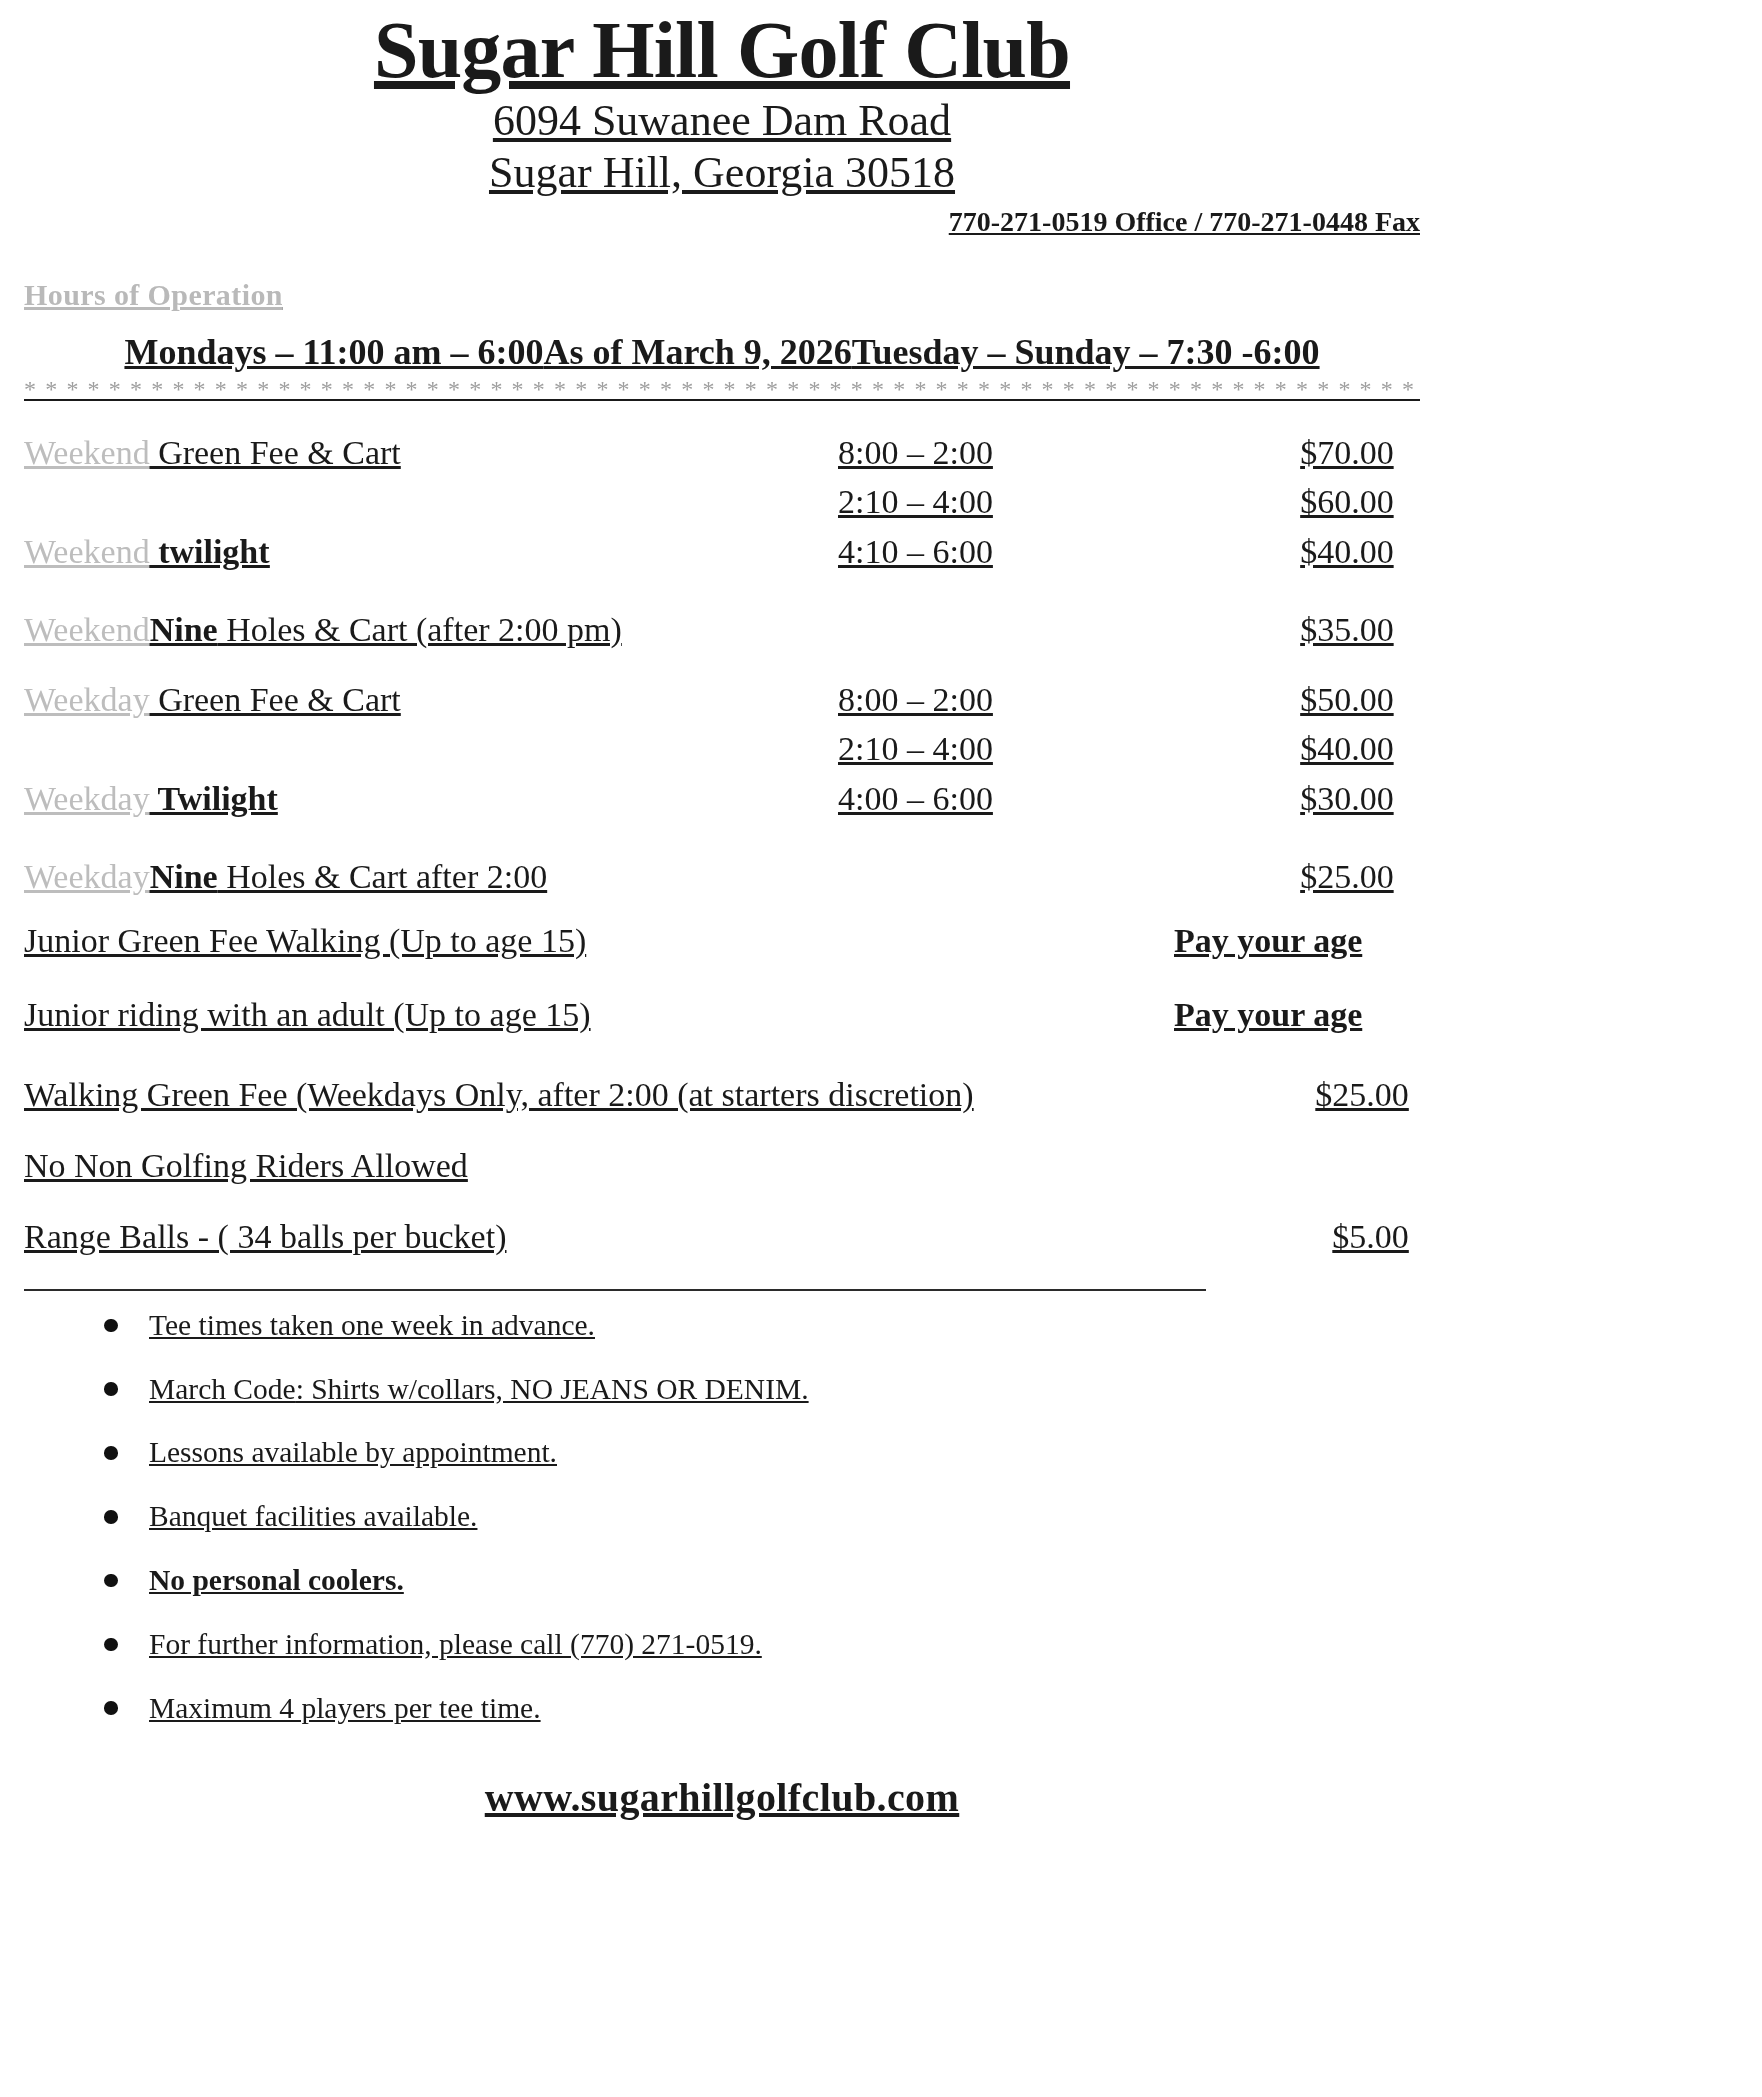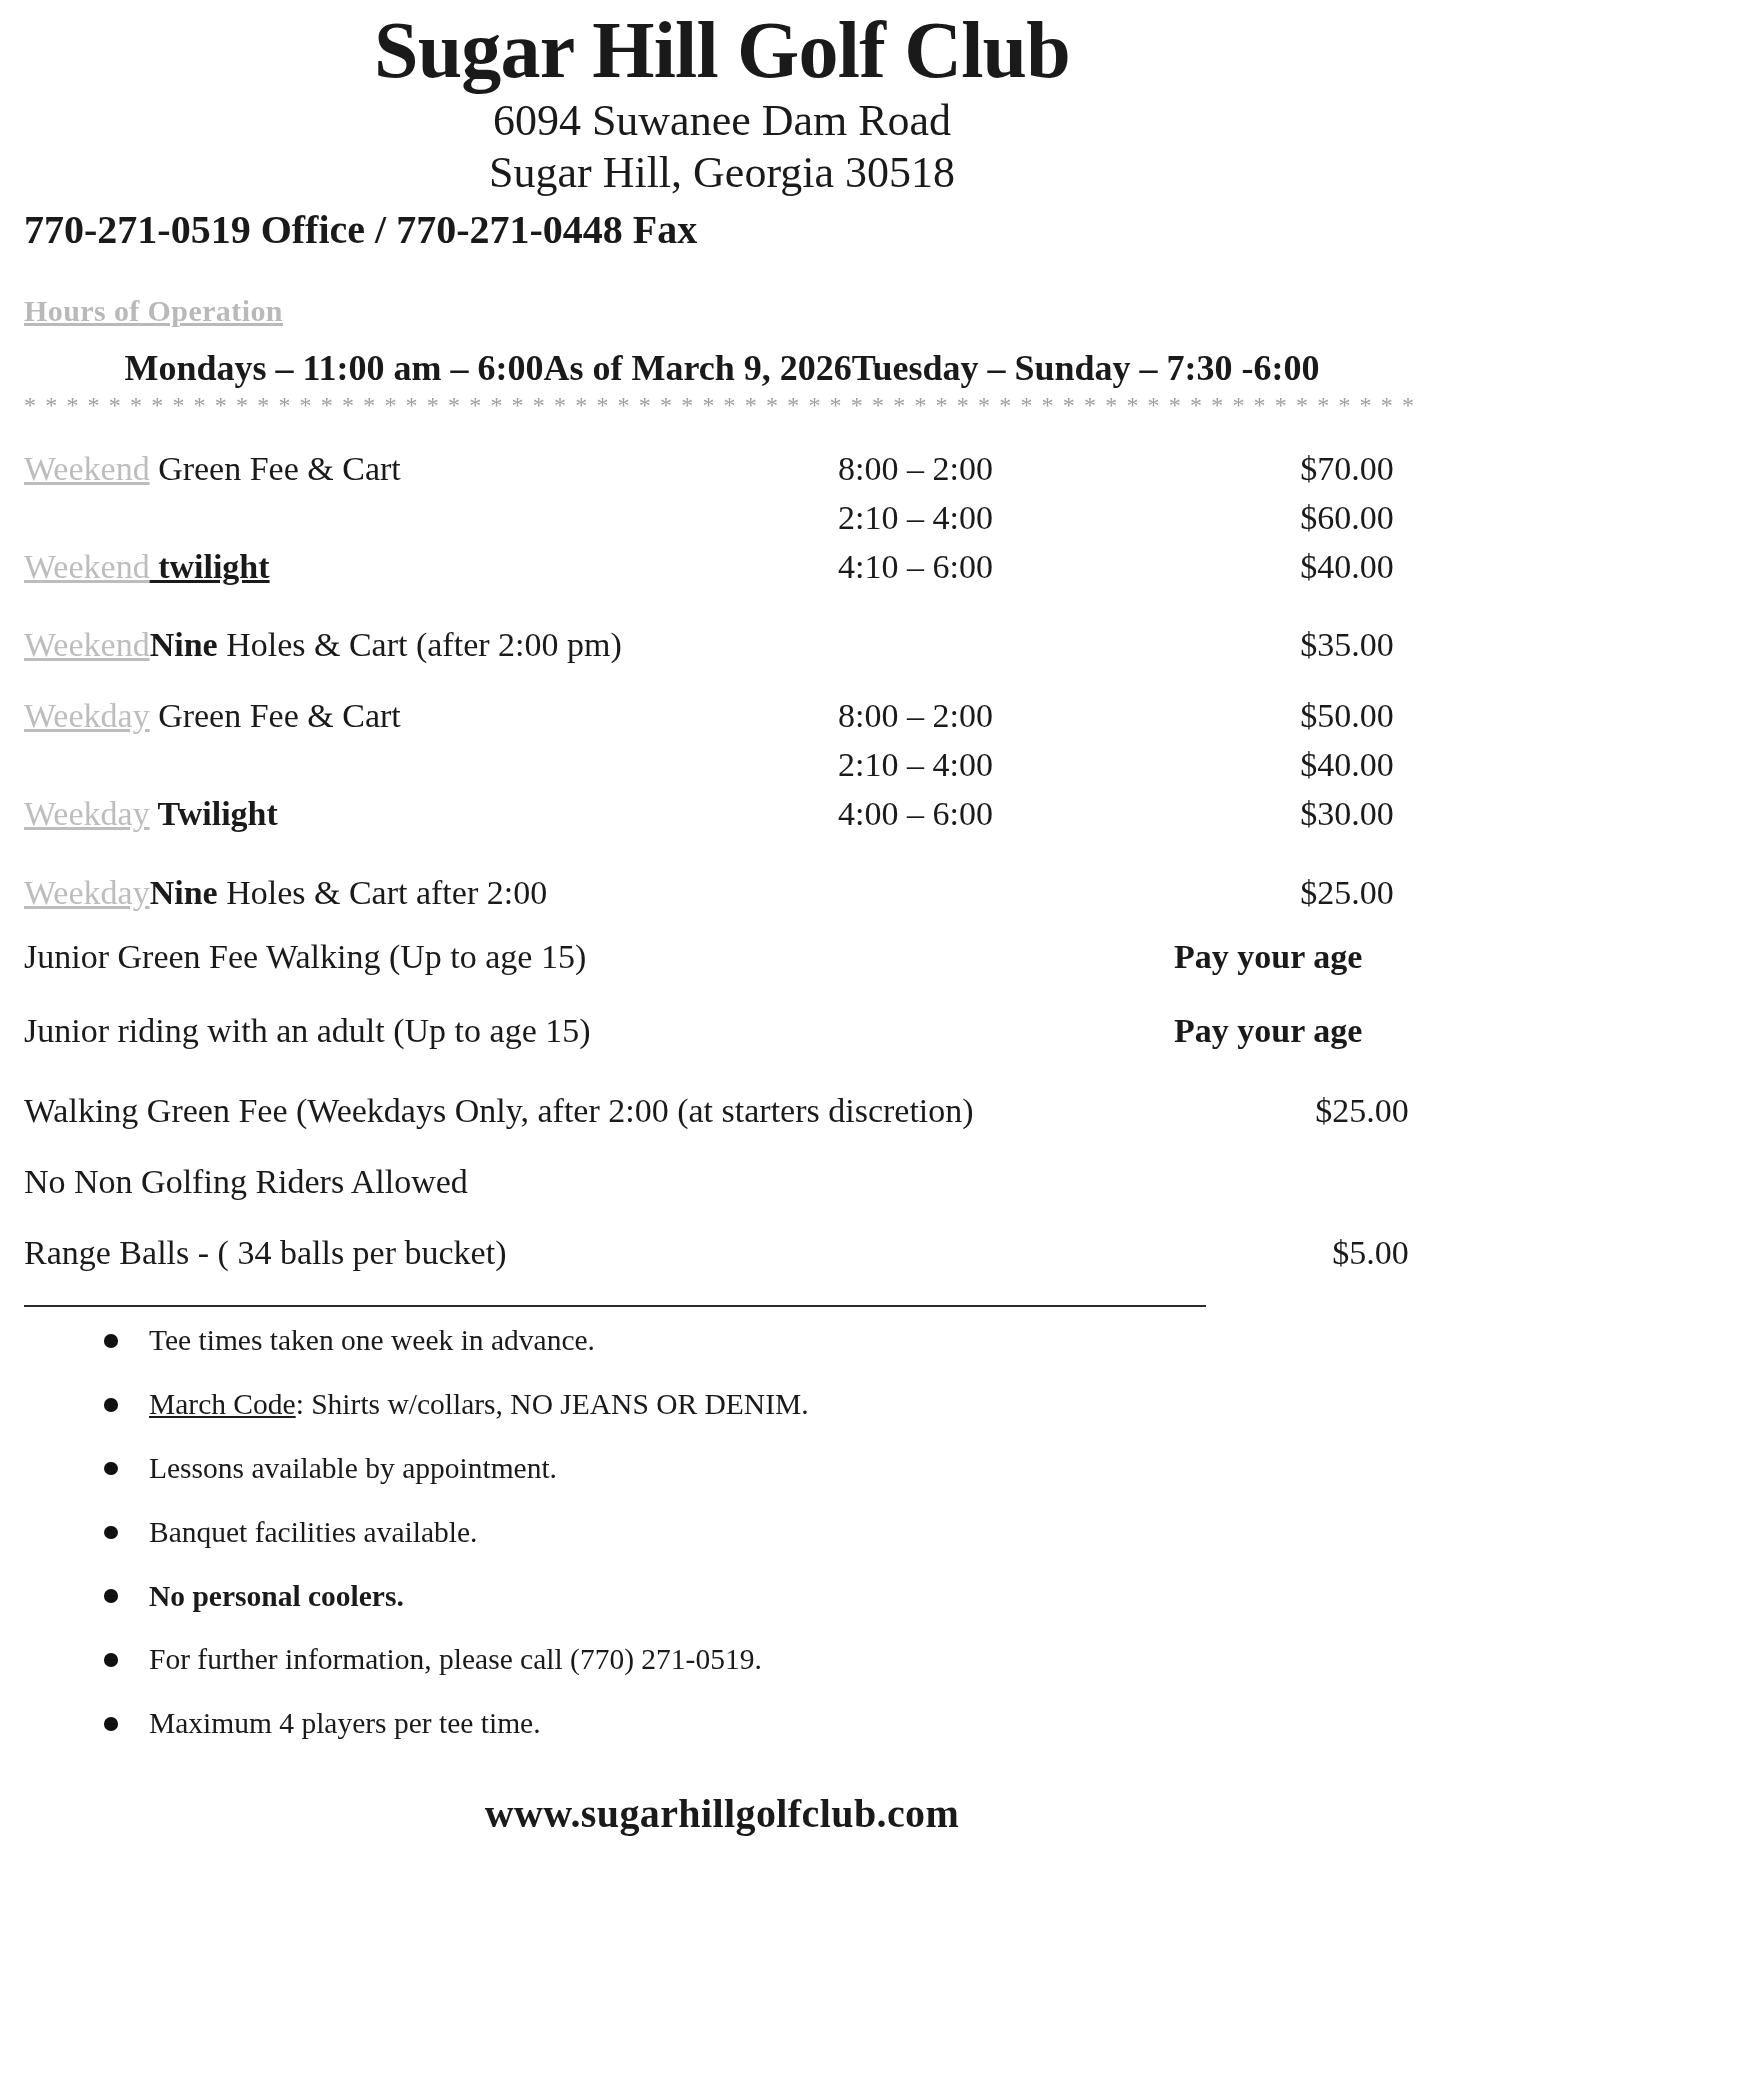--- a/index.html
+++ b/index.html
@@ -13,41 +13,42 @@
     font-family: "Liberation Serif", serif;
     color: #1a1a1a;
     -webkit-font-smoothing: antialiased;
   }
   .page {
     width: 1444px;
     min-height: 2097px;
     box-sizing: border-box;
     padding: 8px 24px 0 24px;
     position: relative;
+    text-decoration: underline;
   }
 
   
   .club-name {
     text-align: center;
     font-family: "Liberation Serif", serif;
     font-weight: bold;
     font-size: 80px;
     line-height: 1.05;
     letter-spacing: -0.8px;
     margin: 0 0 3.2px 0;
   }
   .addr-line {
     text-align: center;
     font-size: 44px;
     line-height: 1.18;
     margin: 0;
   }
   .phone-line {
-    text-align: left;
-    font-size: 40px;
+    text-align: right;
+    font-size: 28px;
     font-weight: bold;
     line-height: 1.3;
     margin: 4.8px 0 0 0;
   }
 
   .hours-title {
     text-align: left;
     font-size: 30px;
     font-weight: bold;
     color: #b9b9b9;

